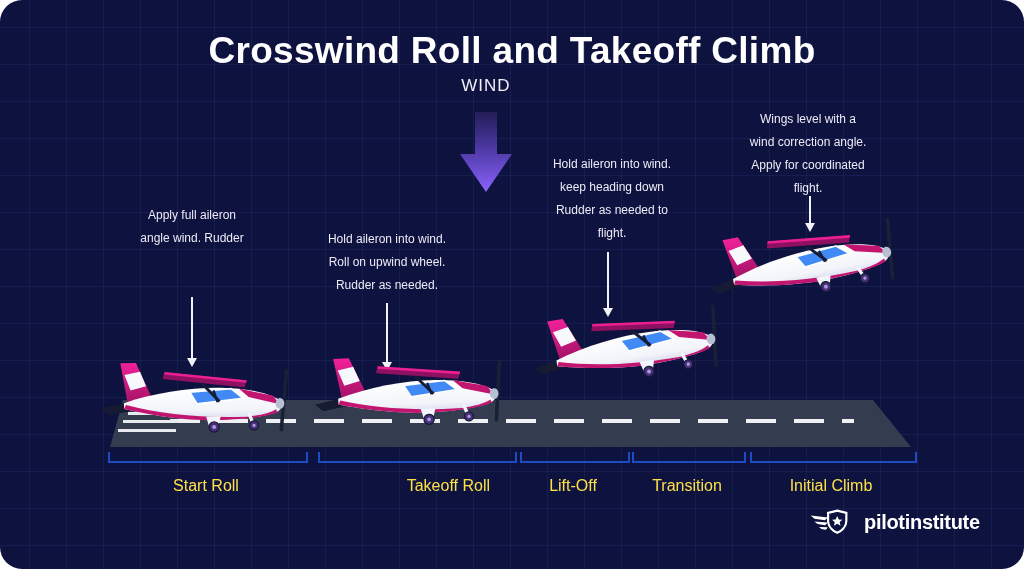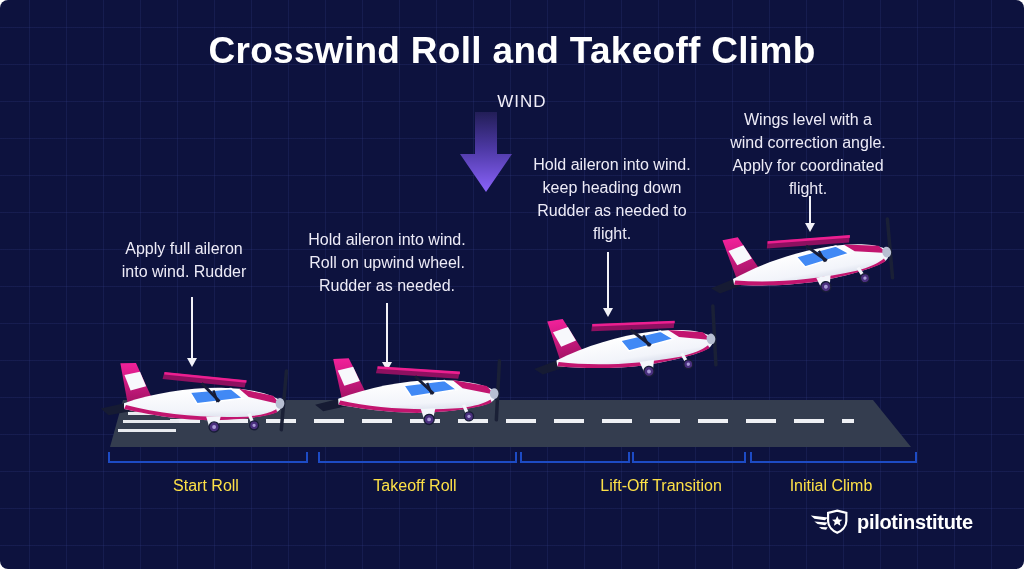--- a/index.html
+++ b/index.html
@@ -1,40 +1,40 @@
 <!DOCTYPE html>
 <html><head>
 <meta charset="utf-8">
 <style>
   html,body{margin:0;padding:0;background:#ffffff;}
   body{width:1024px;height:569px;position:relative;font-family:"Liberation Sans",sans-serif;}
   .card{
-    position:absolute;inset:0;background:#0d123e;border-radius:8px;overflow:hidden;text-decoration:underline;
+    position:absolute;inset:0;background:#0d123e;border-radius:22px;overflow:hidden;text-decoration:underline;
   }
   .card::before{
     content:'';position:absolute;inset:0;
     background-image:
       linear-gradient(to right, rgba(70,84,170,0.16) 1px, transparent 1px),
       linear-gradient(to bottom, rgba(70,84,170,0.16) 1px, transparent 1px);
     background-size:37px 37px;background-position:-8px -10px;
   }
   .abs{position:absolute;}
   .title{
     left:0;right:0;top:30px;text-align:center;color:#ffffff;
     font-size:37px;font-weight:700;letter-spacing:0.3px;
   }
   .wind-label{
-    left:436px;top:92px;width:100px;text-align:center;color:#f1eef9;
-    font-size:17px;letter-spacing:1px;font-weight:400;margin-left:36px;
+    left:436px;top:76px;width:100px;text-align:center;color:#f1eef9;
+    font-size:17px;letter-spacing:1px;font-weight:400;
   }
   .wind-arrow{left:458px;top:112px;width:56px;height:80px;}
   .ann{
-    color:#edebf7;font-size:16px;line-height:23px;text-align:center;font-weight:400;
-  }
-  .ann-1{left:84px;top:204px;width:200px;margin-top:33px;}
+    color:#edebf7;font-size:12px;line-height:23px;text-align:center;font-weight:400;
+  }
+  .ann-1{left:92px;top:204px;width:200px;}
   .ann-2{left:277px;top:228px;width:220px;}
   .ann-3{left:502px;top:153px;width:220px;}
   .ann-4{left:698px;top:108px;width:220px;}
   .ptr{width:2px;background:#f2f2f8;}
   .ptr::after{
     content:'';position:absolute;bottom:-8px;left:-4px;
     border-left:5px solid transparent;border-right:5px solid transparent;
     border-top:9px solid #f2f2f8;
   }
   .ptr-1{left:191px;top:297px;height:62px;}
@@ -63,22 +63,22 @@
     border-left:2px solid #1d4bc4;border-right:2px solid #1d4bc4;border-bottom:2px solid #1d4bc4;
   }
   .br-1{left:108px;width:196px;}
   .br-2{left:318px;width:195px;}
   .br-3{left:520px;width:106px;}
   .br-4{left:632px;width:110px;}
   .br-5{left:750px;width:163px;}
   .phase{
     top:477px;width:150px;text-align:center;color:#fde047;font-size:16px;font-weight:400;
   }
-  .ph-1{left:131px;} .ph-2{left:340px;} .ph-3{left:498px;text-align:right;} .ph-4{left:612px;} .ph-5{left:756px;}
-  .logo{left:808px;top:507px;display:flex;align-items:center;gap:7px;}
+  .ph-1{left:131px;} .ph-2{left:340px;text-align:right;} .ph-3{left:498px;} .ph-4{left:612px;} .ph-5{left:756px;}
+  .logo{left:808px;top:507px;display:flex;align-items:center;gap:14px;}
   .logo-text{color:#ffffff;font-size:20px;font-weight:700;letter-spacing:-0.3px;}
   .defs-holder{position:absolute;width:0;height:0;overflow:hidden;}
 </style>
 </head>
 <body>
 
 <div class="card">
 
   <svg class="defs-holder" aria-hidden="true">
     <defs>
@@ -122,21 +122,21 @@
 
   <div class="abs title">Crosswind Roll and Takeoff Climb</div>
 
   <div class="abs wind-label">WIND</div>
   <svg class="abs wind-arrow" viewBox="0 0 56 80">
     <polygon points="17,0 39,0 39,42 54,42 28,80 2,42 17,42" fill="url(#windGrad)"></polygon>
   </svg>
 
   <div class="abs ann ann-1">
     <div>Apply full aileron</div>
-    <div>into wind. Rudder</div>
+    <div>angle wind. Rudder</div>
   </div>
   <div class="abs ann ann-2">
     <div>Hold aileron into wind.</div>
     <div>Roll on upwind wheel.</div>
     <div>Rudder as needed.</div>
   </div>
   <div class="abs ann ann-3">
     <div>Hold aileron into wind.</div>
     <div>keep heading down</div>
     <div>Rudder as needed to</div>

